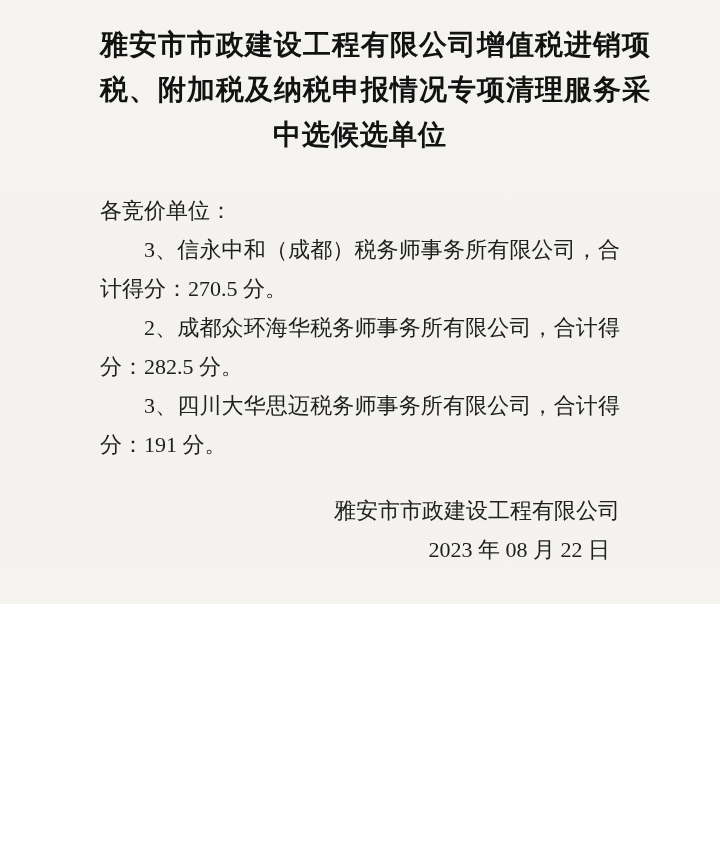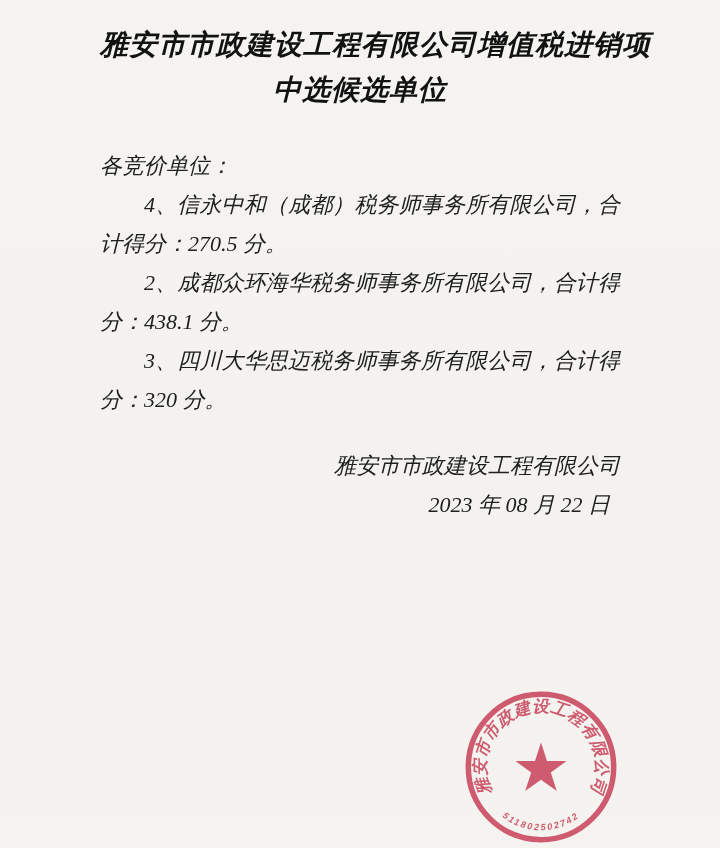--- a/index.html
+++ b/index.html
@@ -2,25 +2,24 @@
 <html><head>
 <meta charset="utf-8">
 <style>
   * { margin: 0; padding: 0; box-sizing: border-box; }
   html, body { width: 720px; }
   body { font-family: "Liberation Serif", serif; }
 
   .page {
     position: relative;
     width: 720px;
-    height: 848px;
+    height: 604px;
     background: linear-gradient(180deg, #f5f4f1 0%, #f3f2ef 55%, #f4f3f0 100%);
     color: #1e1e1e;
     overflow: hidden;
-    font-style: italic;
   }
 
   .doc { padding: 22px 100px 0 100px; }
 
   .title {
     font-family: "Liberation Sans", sans-serif;
     font-weight: 700;
     font-size: 28px;
     line-height: 45px;
     text-align: center;
@@ -75,28 +74,29 @@
   }
 </style>
 </head>
 <body>
 
 <div class="page">
   <div class="doc">
 
     <h1 class="title">
       <span>雅安市市政建设工程有限公司增值税进销项</span>
+      <span>税、附加税及纳税申报情况专项清理服务采</span>
       <span>中选候选单位</span>
     </h1>
 
     <div class="body-text">
       <p class="salutation">各竞价单位：</p>
-      <p>4、信永中和（成都）税务师事务所有限公司，合计得分：270.5 分。</p>
-      <p>2、成都众环海华税务师事务所有限公司，合计得分：438.1 分。</p>
-      <p>3、四川大华思迈税务师事务所有限公司，合计得分：320 分。</p>
+      <p>3、信永中和（成都）税务师事务所有限公司，合计得分：270.5 分。</p>
+      <p>2、成都众环海华税务师事务所有限公司，合计得分：282.5 分。</p>
+      <p>3、四川大华思迈税务师事务所有限公司，合计得分：191 分。</p>
     </div>
 
     <div class="signature">
       <div>雅安市市政建设工程有限公司</div>
       <div class="sig-date">2023 年 08 月 22 日</div>
     </div>
 
   </div>
 
   <div class="seal">

